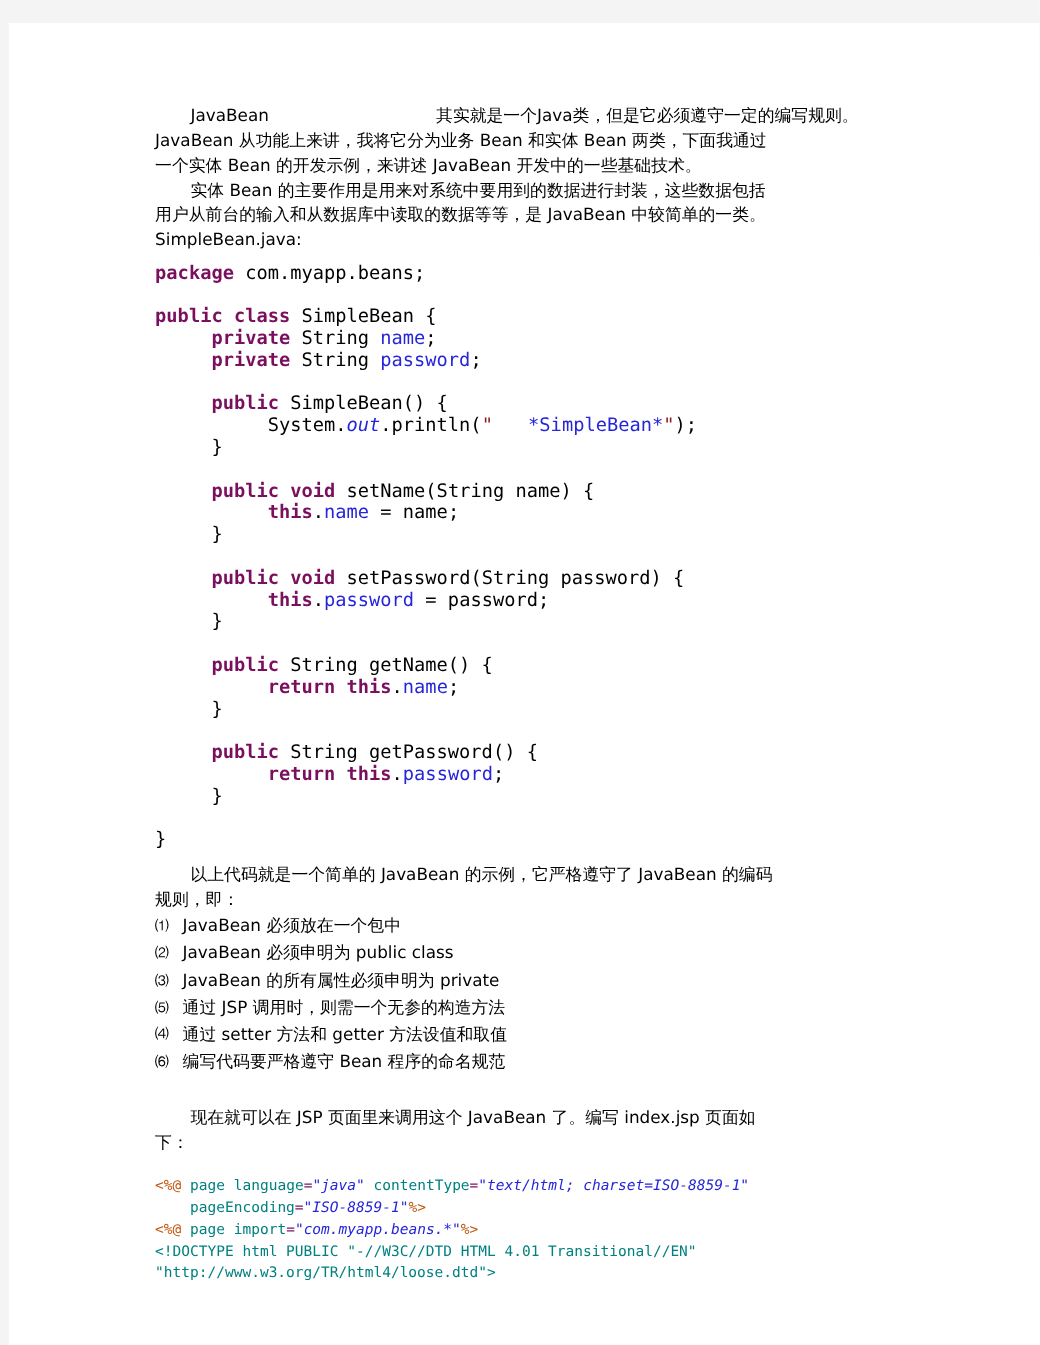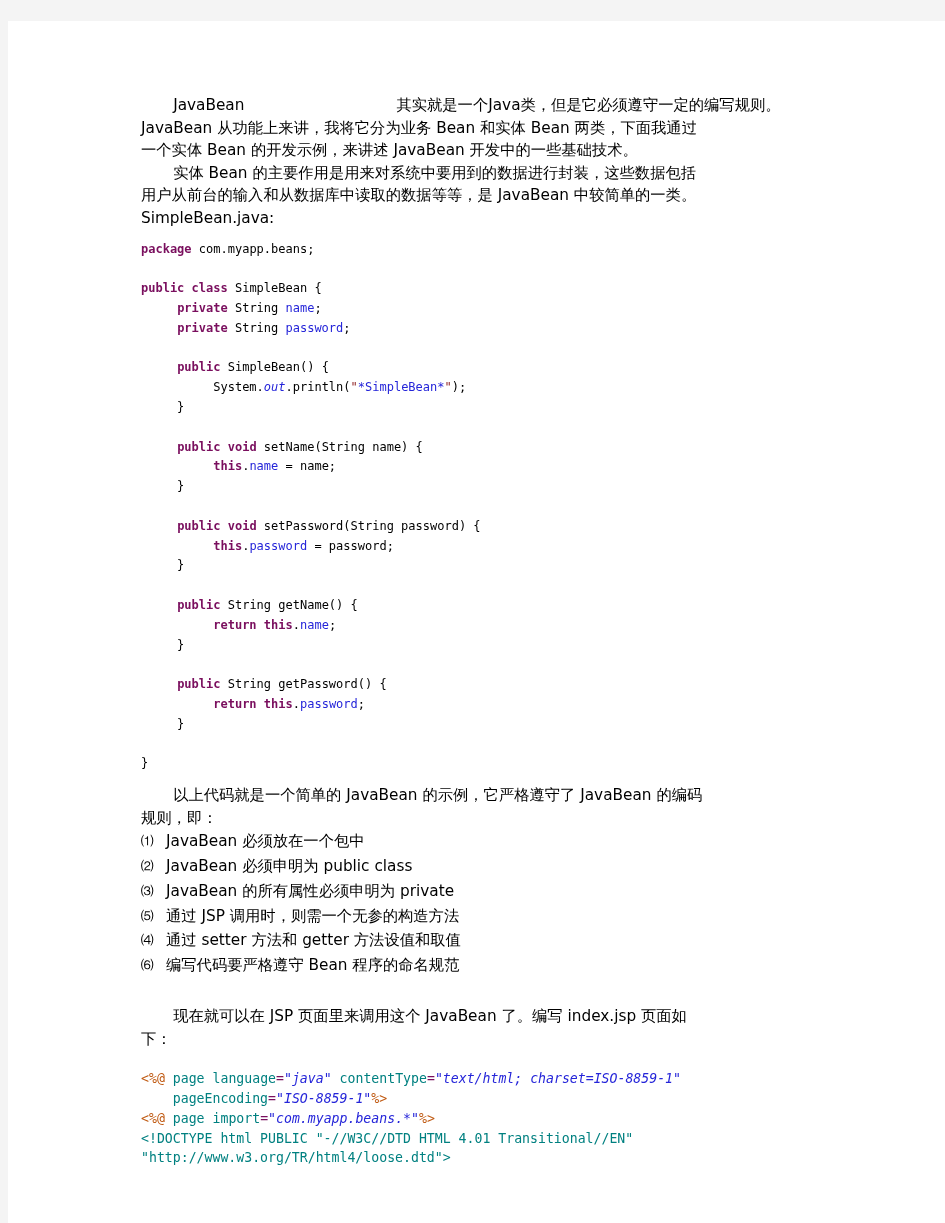--- a/index.html
+++ b/index.html
@@ -44,29 +44,29 @@
     letter-spacing: 0px;
     white-space: pre-wrap;
     word-break: break-word;
   }
   .prose .indent2 { display: inline-block; width: 2.1em; }
   .gapfill { display: inline-block; width: 152px; }
 
   
   .code {
     font-family: "DejaVu Sans Mono", monospace;
-    font-size: 12px;
+    font-size: 17px;
     line-height: 19.8px;
     color: #000000;
     white-space: pre;
   }
   .code .kw   { color: #7a0f5e; font-weight: bold; }   
   .code .fld  { color: #2525d9; }                      
   .code .fldi { color: #2525d9; font-style: italic; }  
-  .code .str  { color: #2525d9; }                      
+  .code .str  { color: #2525d9; margin-left: 32px; }                      
   .code .q    { color: #8b1a1a; }                      
 
   
   .jsp {
     font-family: "DejaVu Sans Mono", monospace;
     font-size: 13.2px;
     line-height: 19.8px;
     white-space: pre;
     color: #008080;
   }

